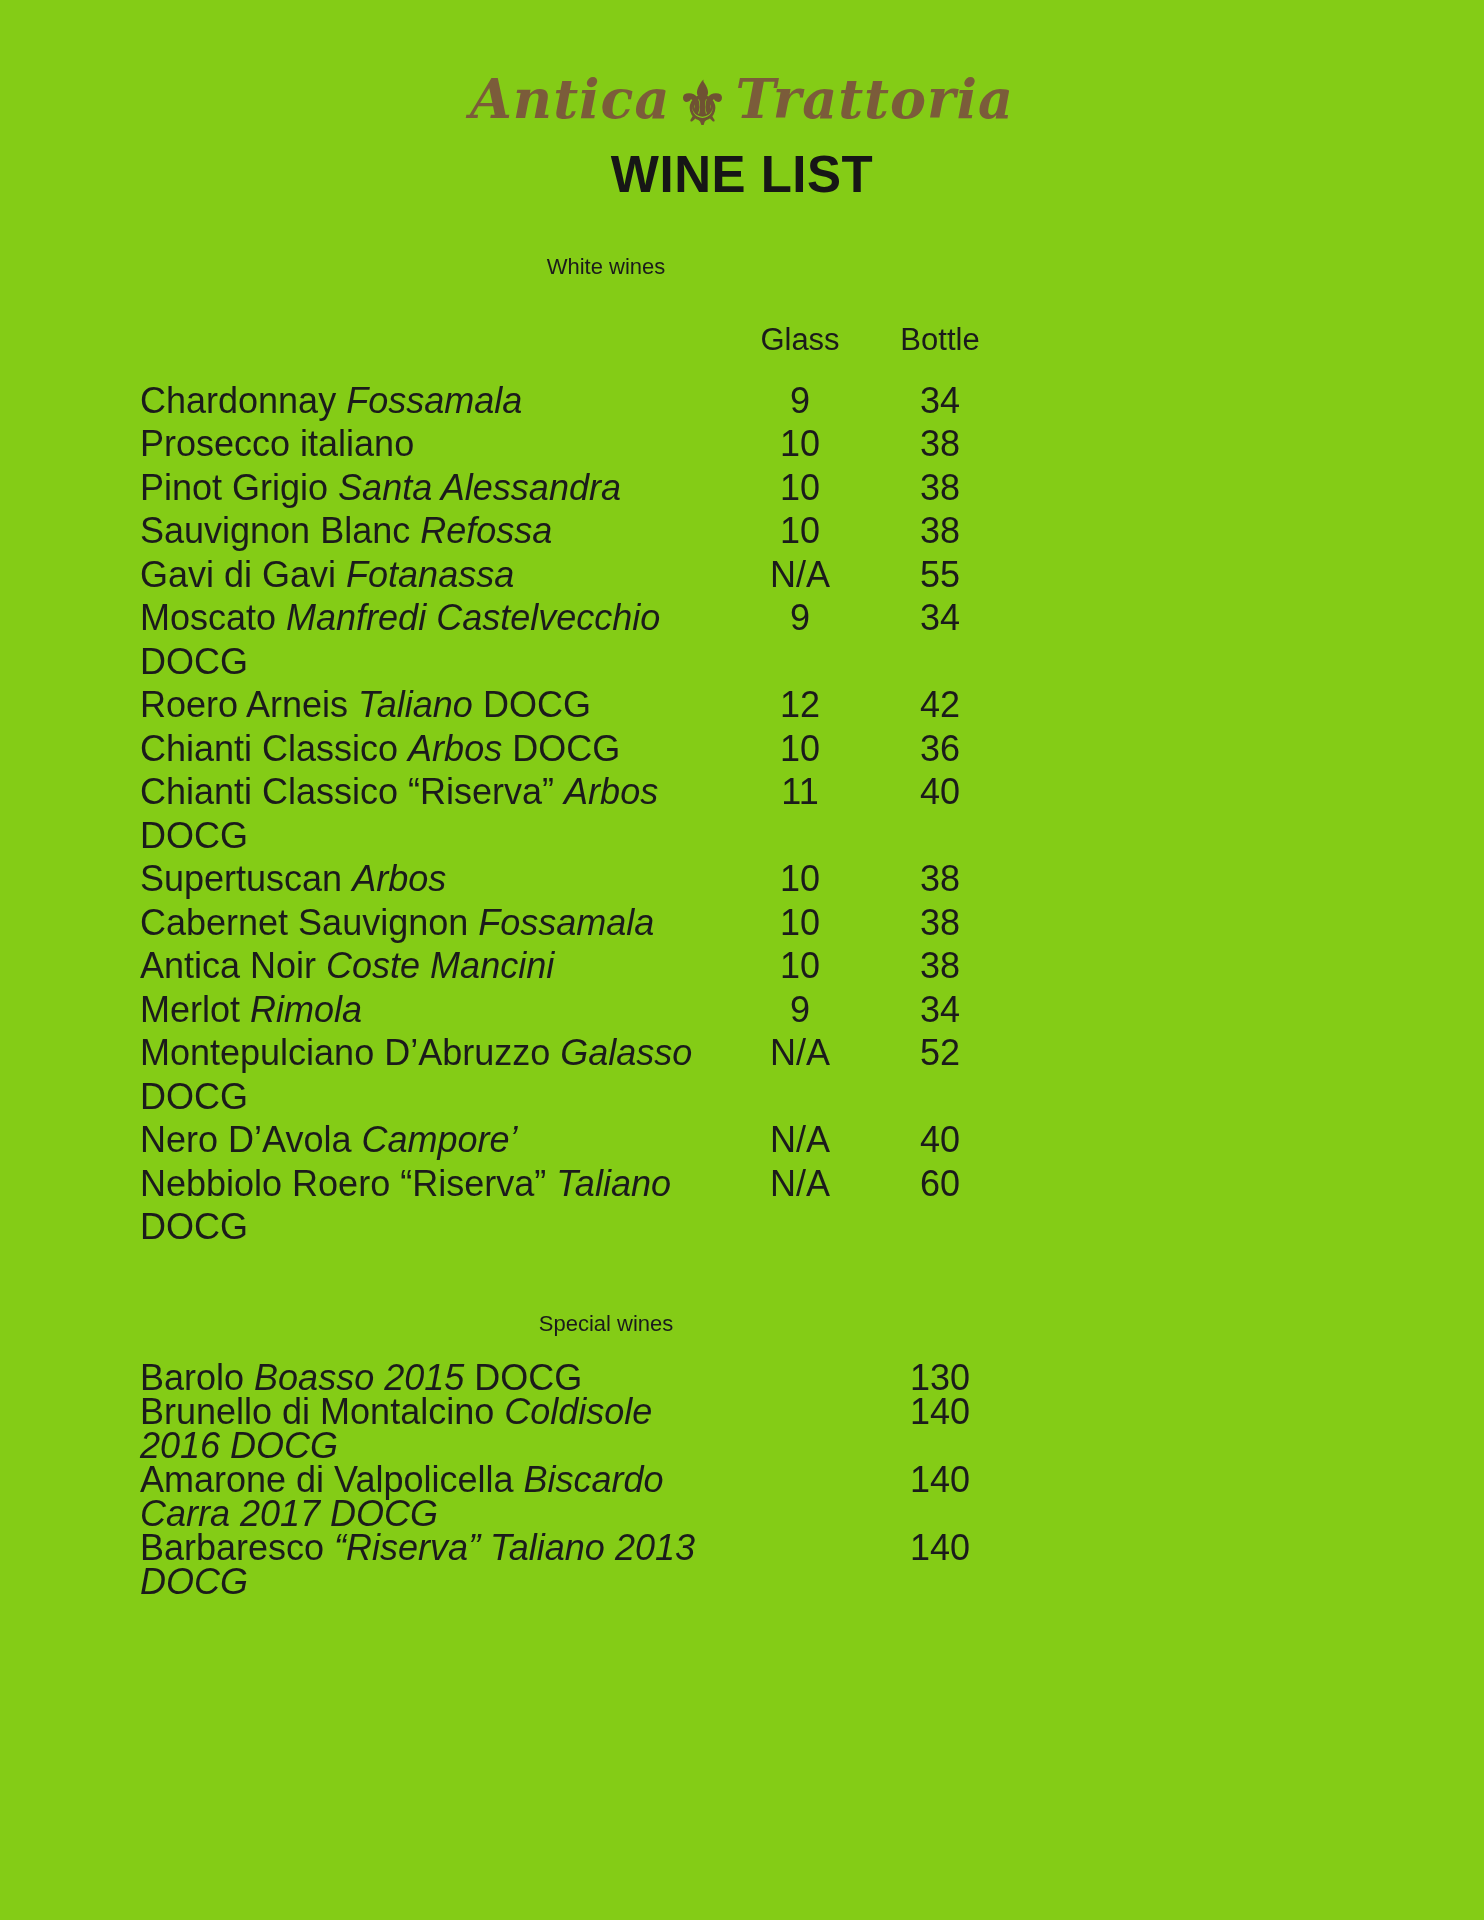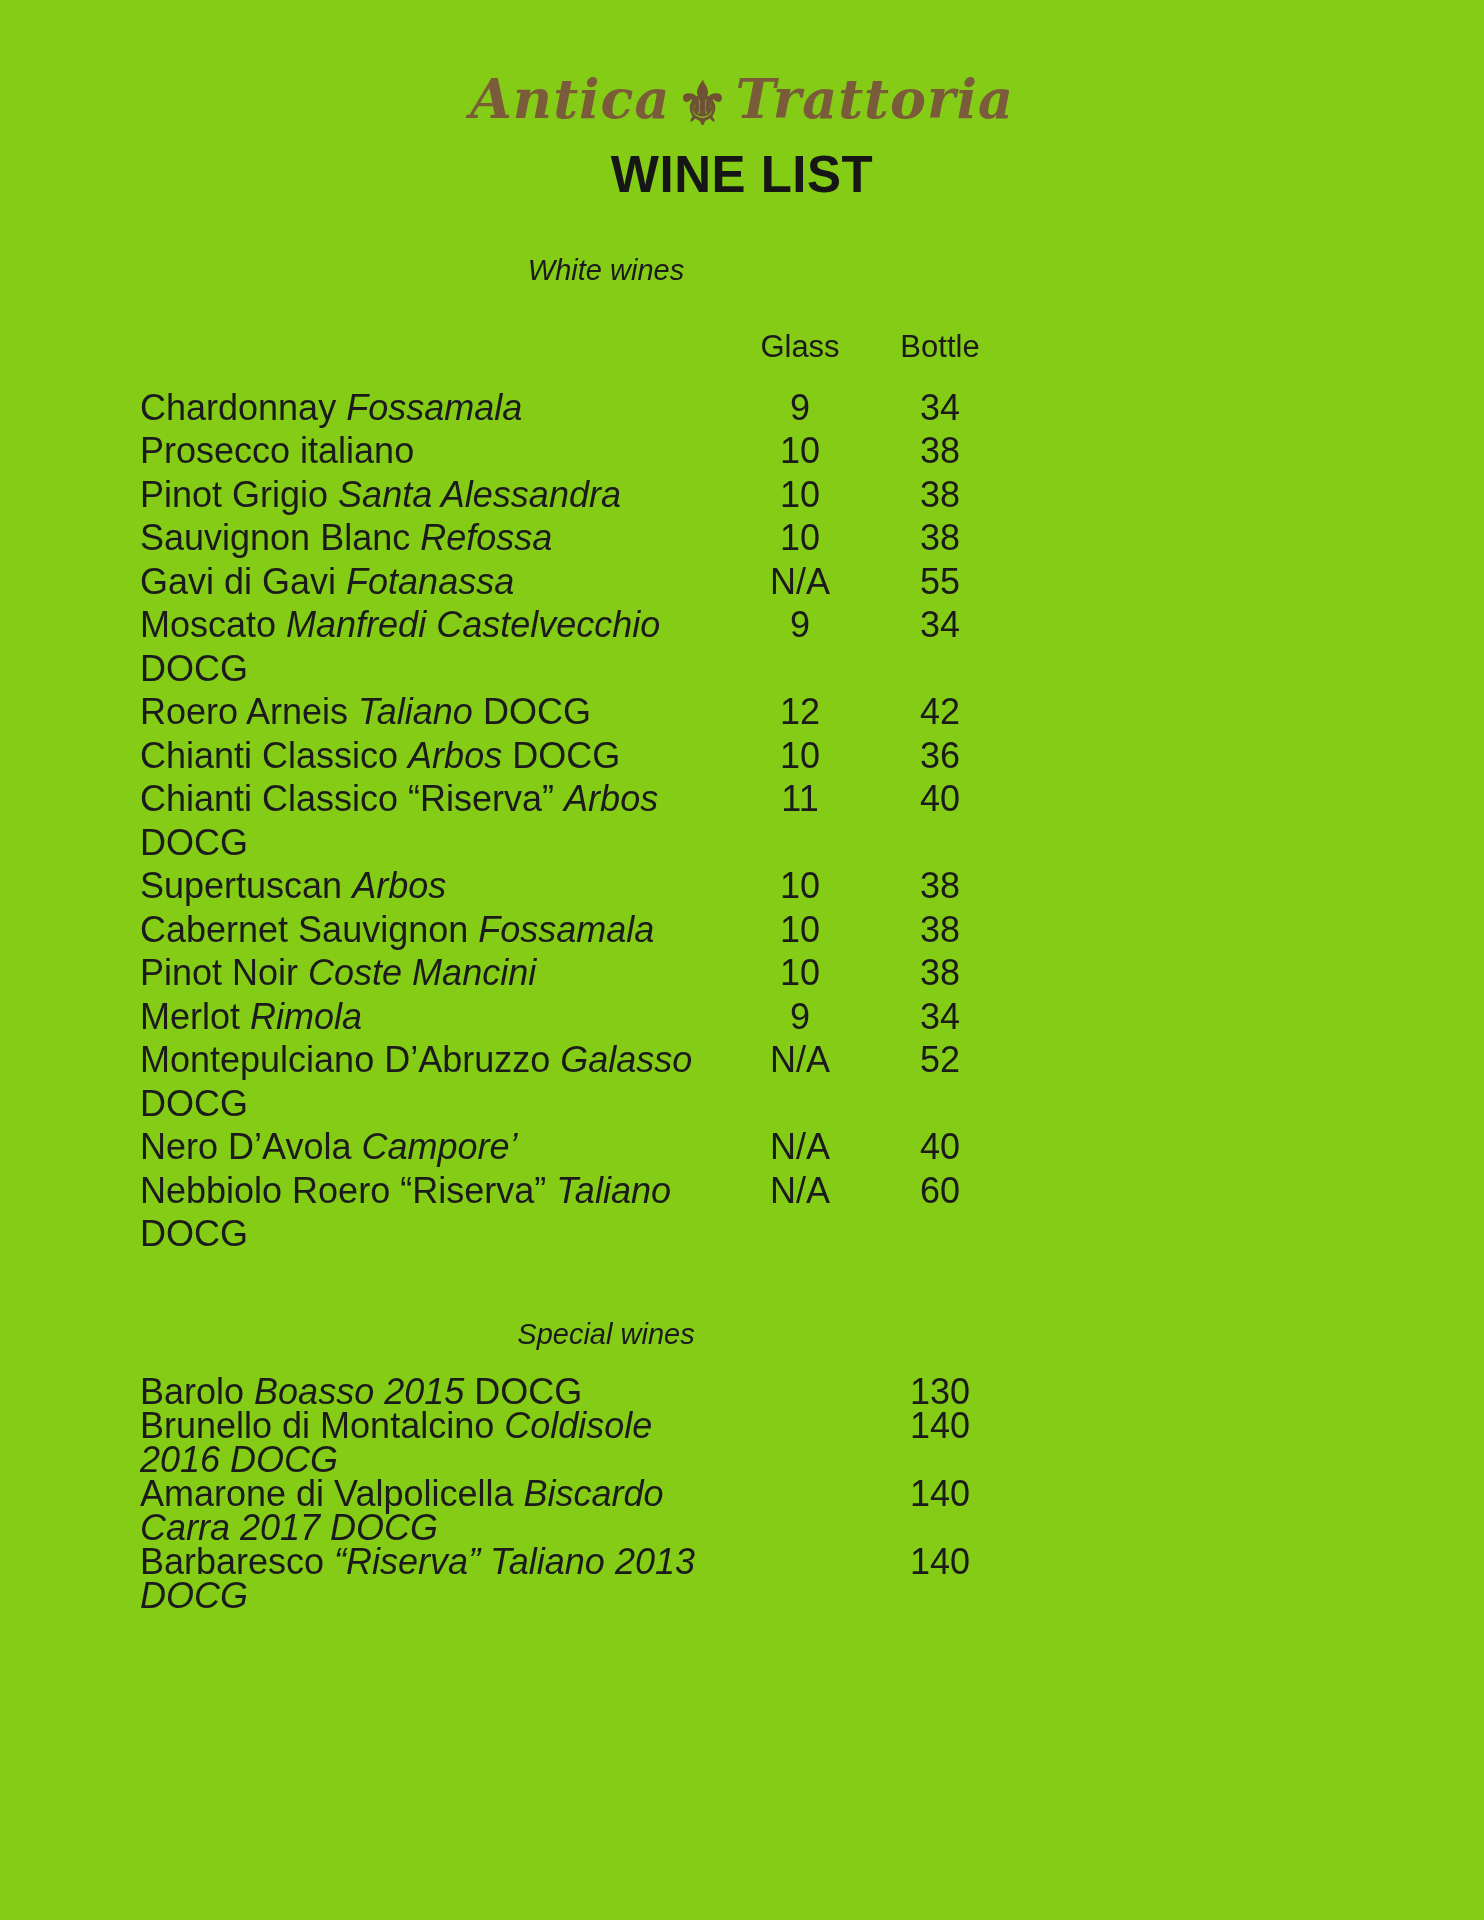--- a/index.html
+++ b/index.html
@@ -39,22 +39,21 @@
     margin: 8px 0 0 0;
     letter-spacing: 0.5px;
     color: #161616;
   }
   .content {
     margin-left: 140px;
     width: 932px;
   }
   .section-heading {
     text-align: center;
-    font-style: italic;
-    font-size: 29px;
+    font-size: 22px;
     color: #1b1b1b;
   }
   section:nth-child(1) .section-heading { margin: 50px 0 38px 0; }
   section:nth-child(2) .section-heading { margin: 74px 0 12px 0; }
   section:nth-child(3) .section-heading { margin: 62px 0 24px 0; }
   .row {
     display: grid;
     grid-template-columns: 580px 160px 120px;
     align-items: baseline;
     font-size: 36px;
@@ -137,21 +136,21 @@
             <div class="cell-name"><span>Supertuscan </span><i>Arbos</i></div>
             <div class="cell-glass">10</div>
             <div class="cell-bottle">38</div>
           </div>
           <div class="row">
             <div class="cell-name"><span>Cabernet Sauvignon </span><i>Fossamala</i></div>
             <div class="cell-glass">10</div>
             <div class="cell-bottle">38</div>
           </div>
           <div class="row">
-            <div class="cell-name"><span>Pinot Noir </span><i>Coste Mancini</i></div>
+            <div class="cell-name"><span>Antica Noir </span><i>Coste Mancini</i></div>
             <div class="cell-glass">10</div>
             <div class="cell-bottle">38</div>
           </div>
           <div class="row">
             <div class="cell-name"><span>Merlot </span><i>Rimola</i></div>
             <div class="cell-glass">9</div>
             <div class="cell-bottle">34</div>
           </div>
           <div class="row">
             <div class="cell-name"><span>Montepulciano D’Abruzzo </span><i>Galasso</i><span> DOCG</span></div>

